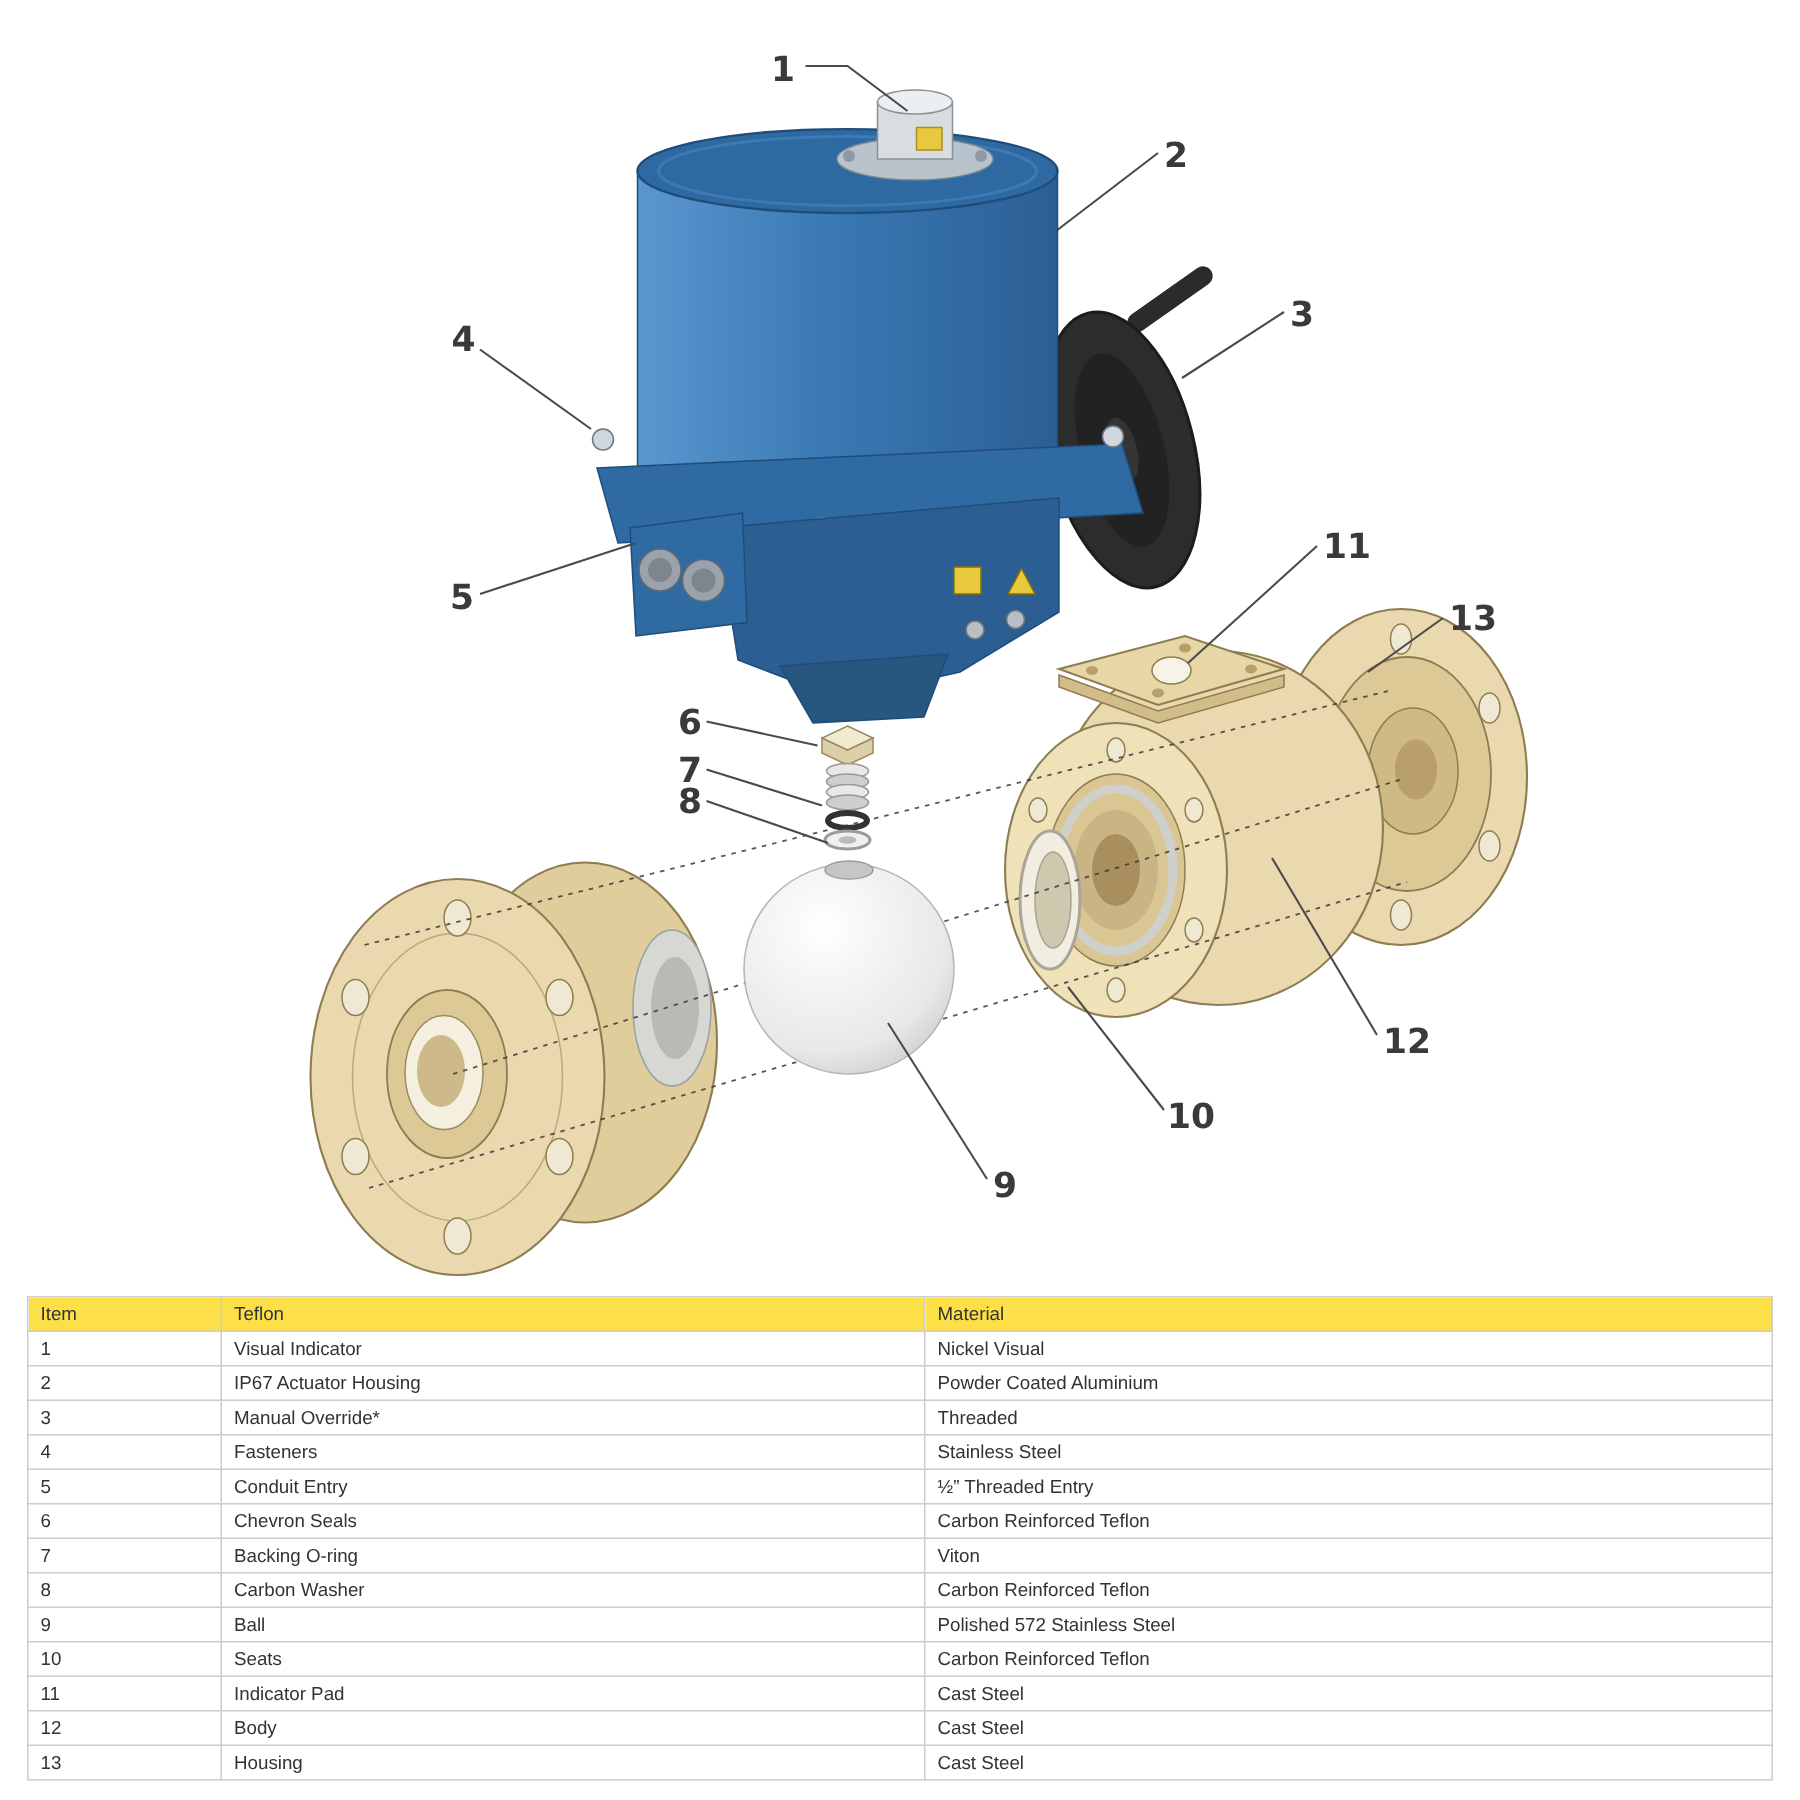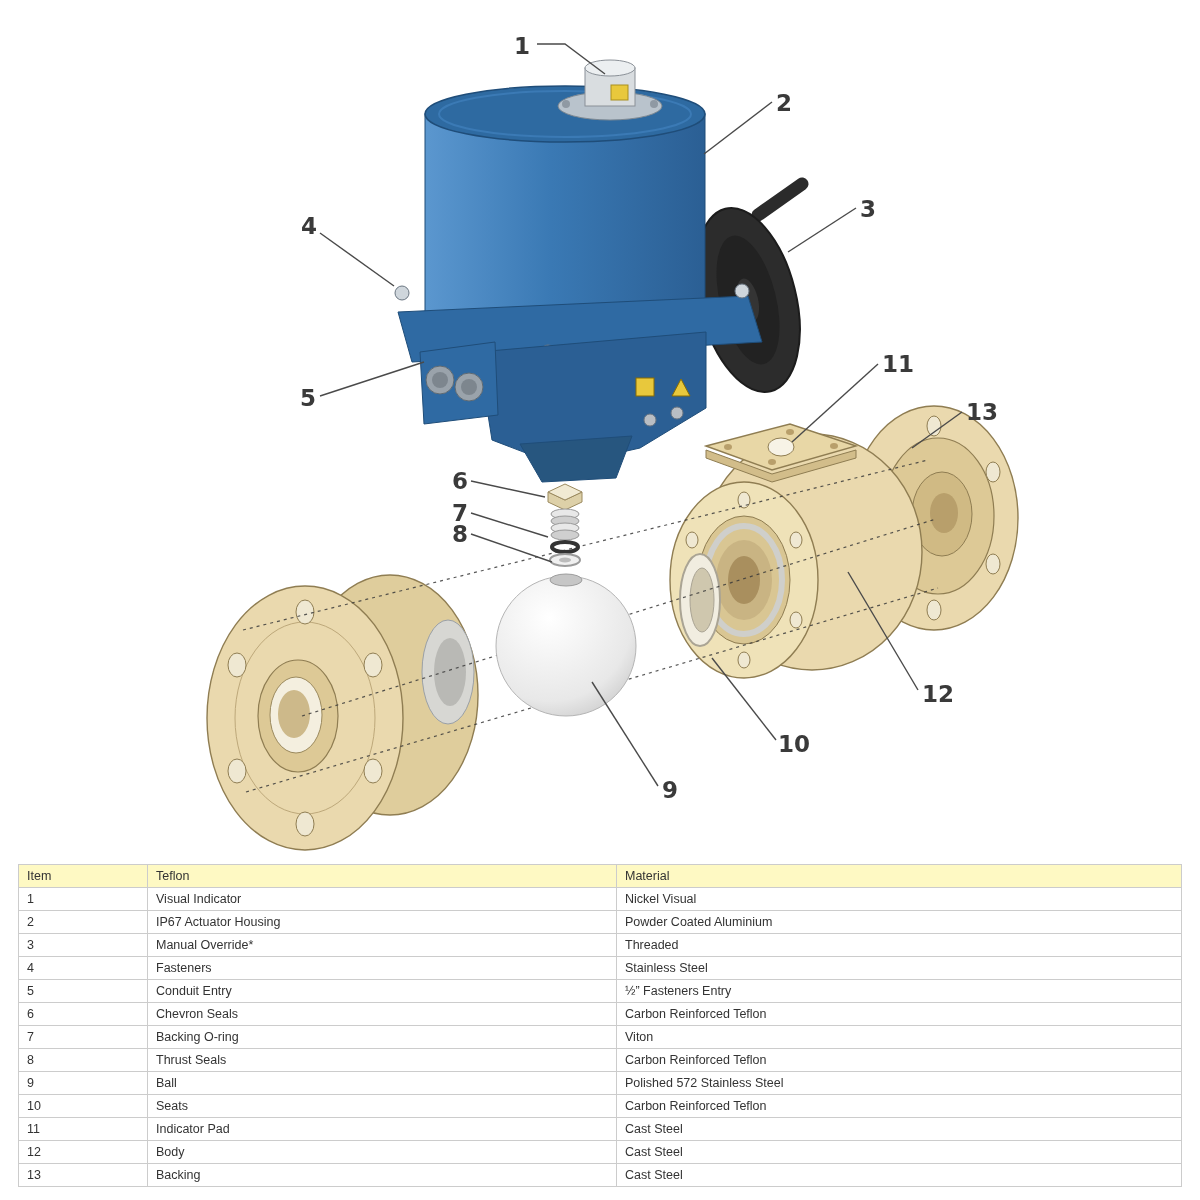--- a/index.html
+++ b/index.html
@@ -8,21 +8,21 @@
   .diagram{width:1200px;height:860px;}
   .diagram svg{display:block;}
   .callout{font-family:"DejaVu Sans",sans-serif;font-weight:bold;font-size:23px;fill:#3a3a3a;}
   .leader{stroke:#4a4a4a;stroke-width:1.4;fill:none;}
   .axis{stroke:#3a3a3a;stroke-width:1.2;fill:none;stroke-dasharray:3 4;opacity:.85;}
   .cream{fill:#ead9ae;stroke:#8f7d52;stroke-width:1.4;}
   .cream2{fill:#ddc996;stroke:#8f7d52;stroke-width:1.2;}
   .hole{fill:#efe8d2;stroke:#8f7d52;stroke-width:1;}
   table.parts{width:1164px;margin:4px 18px 0 18px;border-collapse:collapse;font-size:12.5px;color:#333;table-layout:fixed;}
   table.parts th,table.parts td{border:1px solid #ccc;padding:3px 8px;height:16px;text-align:left;font-weight:normal;overflow:hidden;white-space:nowrap;}
-  table.parts thead th{background:#fef9c3;}
+  table.parts thead th{background:#fde047;}
   .col-item{width:112px;}
   .col-article{width:452px;}
 </style>
 </head>
 <body>
 
 <div class="page">
 
   <div class="diagram">
     <svg width="1200" height="860" viewBox="0 0 1200 860" xmlns="http://www.w3.org/2000/svg">
@@ -240,35 +240,35 @@
           <td>Threaded</td>
         </tr>
         <tr>
           <td>4</td>
           <td>Fasteners</td>
           <td>Stainless Steel</td>
         </tr>
         <tr>
           <td>5</td>
           <td>Conduit Entry</td>
-          <td>½” Fasteners Entry</td>
+          <td>½” Threaded Entry</td>
         </tr>
         <tr>
           <td>6</td>
           <td>Chevron Seals</td>
           <td>Carbon Reinforced Teflon</td>
         </tr>
         <tr>
           <td>7</td>
           <td>Backing O-ring</td>
           <td>Viton</td>
         </tr>
         <tr>
           <td>8</td>
-          <td>Thrust Seals</td>
+          <td>Carbon Washer</td>
           <td>Carbon Reinforced Teflon</td>
         </tr>
         <tr>
           <td>9</td>
           <td>Ball</td>
           <td>Polished 572 Stainless Steel</td>
         </tr>
         <tr>
           <td>10</td>
           <td>Seats</td>
@@ -279,19 +279,19 @@
           <td>Indicator Pad</td>
           <td>Cast Steel</td>
         </tr>
         <tr>
           <td>12</td>
           <td>Body</td>
           <td>Cast Steel</td>
         </tr>
         <tr>
           <td>13</td>
-          <td>Backing</td>
+          <td>Housing</td>
           <td>Cast Steel</td>
         </tr>
       </tbody>
   </table>
 
 </div>
 
 </body></html>

